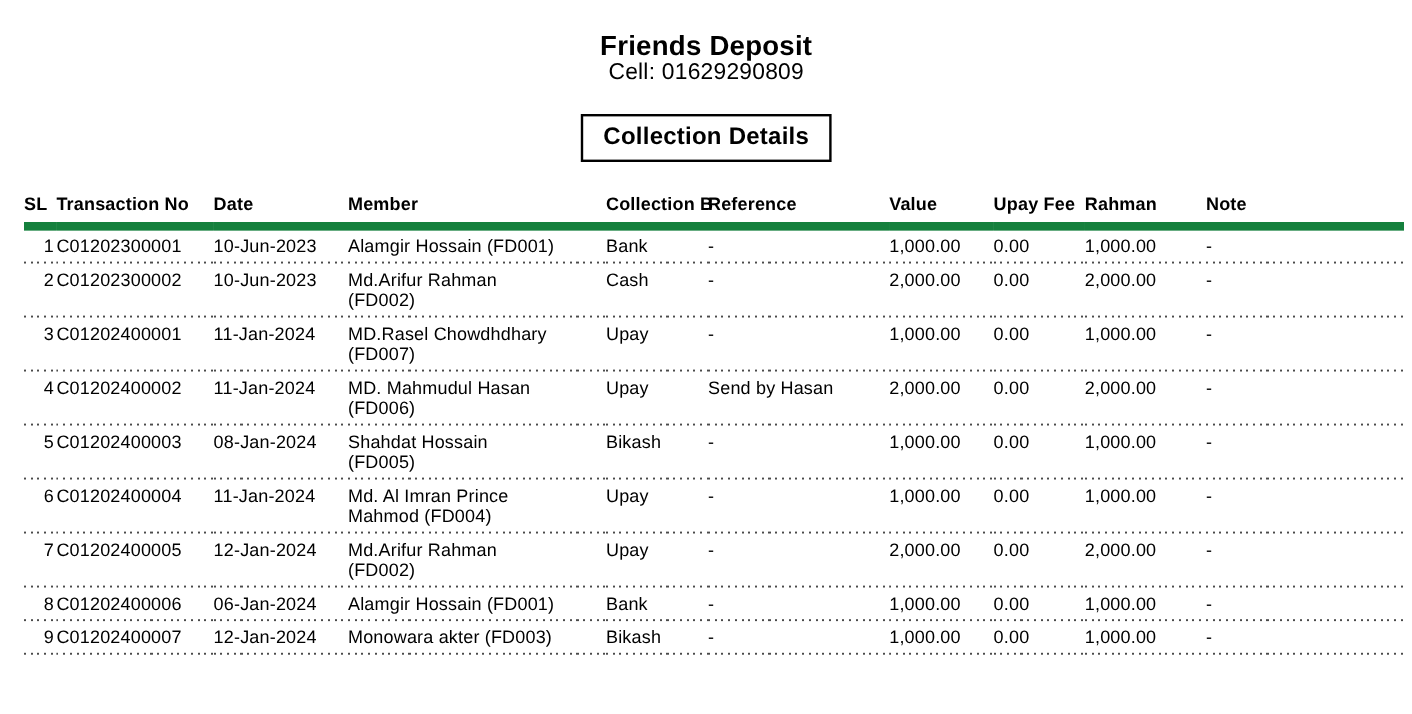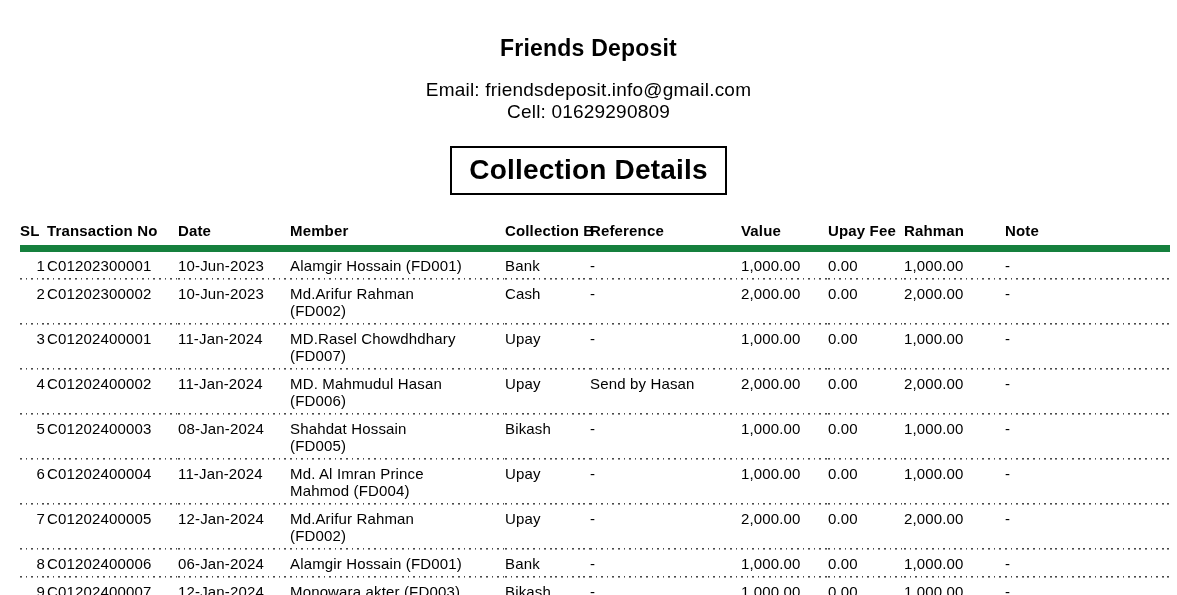--- a/index.html
+++ b/index.html
@@ -11,40 +11,40 @@
     overflow: hidden;
   }
   .page {
     position: relative;
     width: 1177px; height: 595px;
     overflow: hidden;
     background: #ffffff;
   }
   .report-header { text-align: center; }
   .org-title {
-    margin: 36px 0 0 0;
+    margin: 26px 0 0 0;
     font-size: 23px;
     line-height: 24px;
     font-weight: bold;
     letter-spacing: 0.2px;
   }
   .contact-line {
     margin: 0;
     font-size: 19px;
     line-height: 22px;
     letter-spacing: 0.2px;
   }
   .contact-email { margin-top: 19px; }
   .contact-cell  { }
   .section-box-wrap { margin-top: 23px; }
   .section-box {
     display: inline-block;
     border: 2px solid #000000;
     padding: 6px 17px 7px 17px;
-    font-size: 28px;
+    font-size: 20px;
     font-weight: bold;
     letter-spacing: 0.2px;
   }
   table.report {
     border-collapse: collapse;
     table-layout: fixed;
     width: 1150px;
     margin: 27px 0 0 20px;
     font-size: 15px;
     letter-spacing: 0.15px;
@@ -72,21 +72,20 @@
   td.col-sl { text-align: right; padding-right: 10px; }
   td.col-member { white-space: pre-line; }
 </style>
 </head>
 <body>
 
 <div class="page">
 
   <div class="report-header">
     <h1 class="org-title">Friends Deposit</h1>
-    <p class="contact-line contact-email">Email: friendsdeposit.info@gmail.com</p>
     <p class="contact-line contact-cell">Cell: 01629290809</p>
     <div class="section-box-wrap">
       <span class="section-box">Collection Details</span>
     </div>
   </div>
 
   <table class="report">
     <colgroup>
       <col style="width:27px">
         <col style="width:131px">

